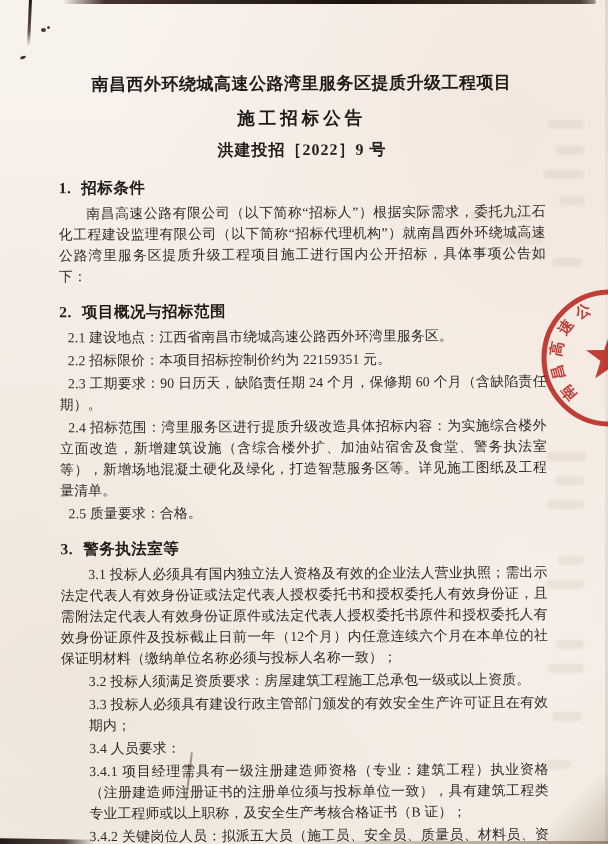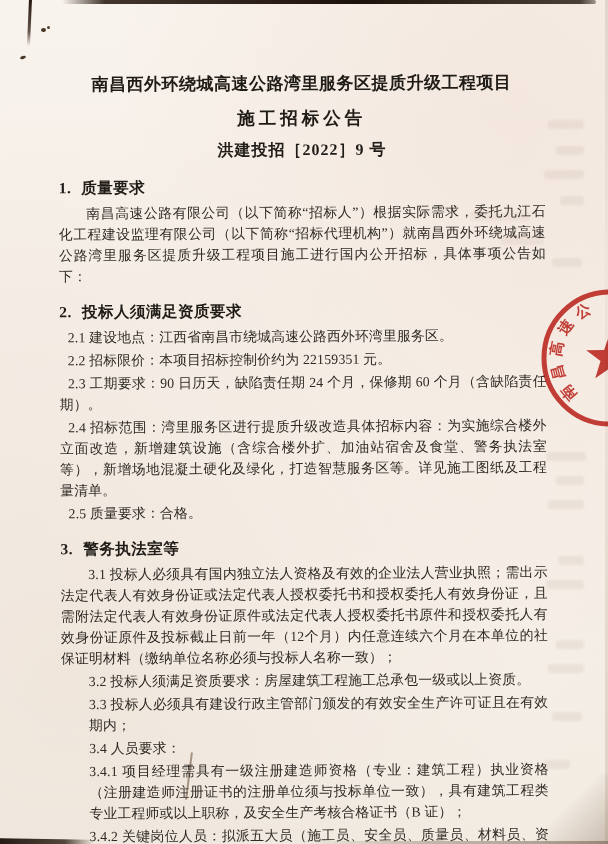--- a/index.html
+++ b/index.html
@@ -100,24 +100,24 @@
   <div class="bleed" style="left:556px;top:640px;width:28px"></div>
   <div class="bleed" style="left:548px;top:664px;width:36px"></div>
   <div class="bleed" style="left:552px;top:712px;width:30px"></div>
   <div class="bleed" style="left:544px;top:760px;width:26px"></div>
 
   <div class="content">
     <h1 class="doc-title">南昌西外环绕城高速公路湾里服务区提质升级工程项目</h1>
     <div class="doc-subtitle">施工招标公告</div>
     <div class="doc-number">洪建投招［2022］9 号</div>
 
-    <h2 class="sec-heading"><span class="num">1.</span><span>质量要求</span></h2>
+    <h2 class="sec-heading"><span class="num">1.</span><span>招标条件</span></h2>
     <p class="p-indent gap-s">南昌高速公路有限公司（以下简称“招标人”）根据实际需求，委托九江石化工程建设监理有限公司（以下简称“招标代理机构”）就南昌西外环绕城高速公路湾里服务区提质升级工程项目施工进行国内公开招标，具体事项公告如下：</p>
 
-    <h2 class="sec-heading"><span class="num">2.</span><span>投标人须满足资质要求</span></h2>
+    <h2 class="sec-heading"><span class="num">2.</span><span>项目概况与招标范围</span></h2>
     <p class="p-item gap-s">2.1 建设地点：江西省南昌市绕城高速公路西外环湾里服务区。</p>
     <p class="p-item">2.2 招标限价：本项目招标控制价约为 22159351 元。</p>
     <p class="p-item">2.3 工期要求：90 日历天，缺陷责任期 24 个月，保修期 60 个月（含缺陷责任期）。</p>
     <p class="p-item">2.4 招标范围：湾里服务区进行提质升级改造具体招标内容：为实施综合楼外立面改造，新增建筑设施（含综合楼外扩、加油站宿舍及食堂、警务执法室等），新增场地混凝土硬化及绿化，打造智慧服务区等。详见施工图纸及工程量清单。</p>
     <p class="p-item">2.5 质量要求：合格。</p>
 
     <h2 class="sec-heading"><span class="num">3.</span><span>警务执法室等</span></h2>
     <p class="p-indent gap-s">3.1 投标人必须具有国内独立法人资格及有效的企业法人营业执照；需出示法定代表人有效身份证或法定代表人授权委托书和授权委托人有效身份证，且需附法定代表人有效身份证原件或法定代表人授权委托书原件和授权委托人有效身份证原件及投标截止日前一年（12个月）内任意连续六个月在本单位的社保证明材料（缴纳单位名称必须与投标人名称一致）；</p>
     <p class="p-block">3.2 投标人须满足资质要求：房屋建筑工程施工总承包一级或以上资质。</p>
     <p class="p-block">3.3 投标人必须具有建设行政主管部门颁发的有效安全生产许可证且在有效期内；</p>

